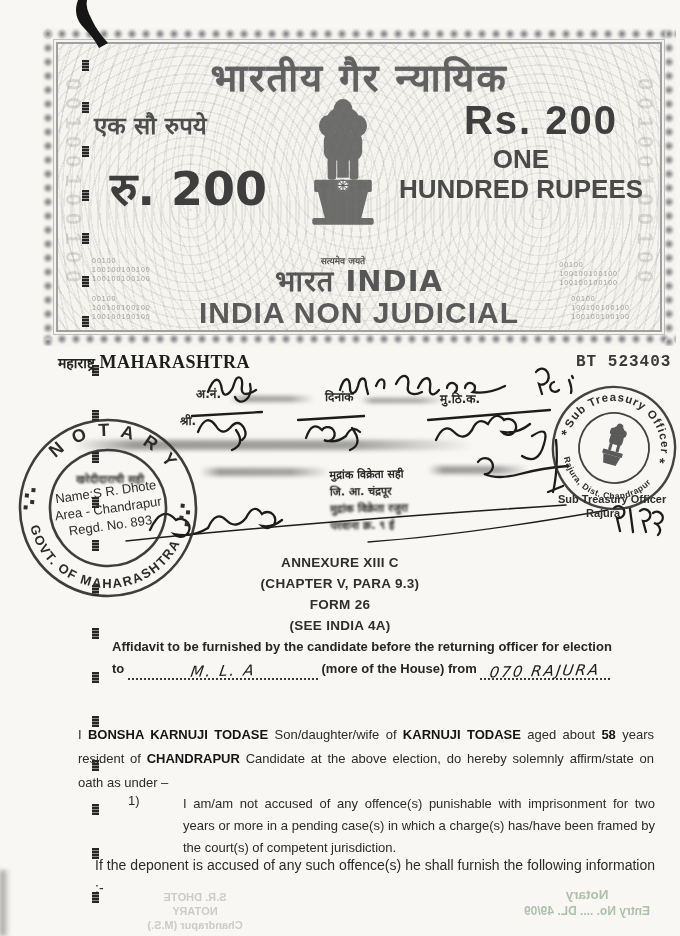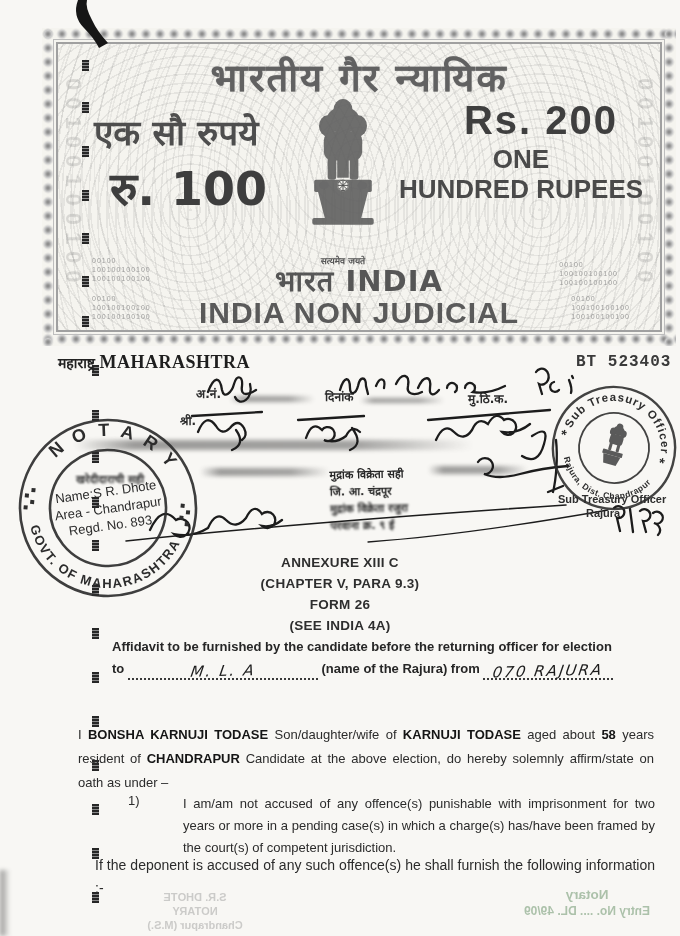--- a/index.html
+++ b/index.html
@@ -10,21 +10,21 @@
   .sp-edge{position:absolute;background-image:radial-gradient(circle at 6px 6px,#8f8f8f 1px,#c9c9c9 3.5px,rgba(200,200,200,.25) 5px,transparent 6px);}
   .sp-edge.h{left:0;right:0;height:13px;background-size:14px 13px;background-repeat:repeat-x;}
   .sp-edge.v{top:0;bottom:0;width:13px;background-size:13px 14px;background-repeat:repeat-y;}
   .sp-inner{position:absolute;inset:14px;border:2px solid #a0a0a0;outline:1px solid #bdbdbd;outline-offset:2px;
     background-image:
       repeating-radial-gradient(circle at 22% 58%,rgba(120,120,120,.13) 0 1.5px,transparent 1.5px 9px),
       repeating-radial-gradient(circle at 50% 42%,rgba(120,120,120,.10) 0 1.5px,transparent 1.5px 12px),
       repeating-radial-gradient(circle at 80% 58%,rgba(120,120,120,.13) 0 1.5px,transparent 1.5px 9px);}
   .sp-title{position:absolute;top:22px;left:0;right:0;text-align:center;font-family:"DejaVu Sans",sans-serif;
     font-size:38px;font-weight:bold;color:#616161;letter-spacing:2px;text-shadow:0 0 1px #909090;}
-  .sp-words{position:absolute;left:52px;top:80px;font-family:"DejaVu Sans",sans-serif;font-size:35px;font-weight:bold;color:#4e4e4e;}
+  .sp-words{position:absolute;left:52px;top:80px;font-family:"DejaVu Sans",sans-serif;font-size:24px;font-weight:bold;color:#4e4e4e;}
   .sp-rs{position:absolute;right:58px;top:70px;font-size:40px;font-weight:bold;color:#3f3f3f;letter-spacing:2px;}
   .sp-ru{position:absolute;left:68px;top:128px;font-family:"DejaVu Sans",sans-serif;font-size:46px;font-weight:bold;color:#3e3e3e;}
   .sp-one{position:absolute;right:30px;top:116px;width:250px;text-align:center;font-size:26px;line-height:30px;font-weight:bold;color:#4a4a4a;}
   .sp-emblem{position:absolute;left:253px;top:60px;width:96px;height:166px;}
   .sp-motto{position:absolute;left:240px;top:226px;width:122px;text-align:center;font-family:"DejaVu Sans",sans-serif;
     font-size:9px;font-weight:bold;color:#555;}
   .sp-bharat{position:absolute;left:0;right:0;top:232px;text-align:center;font-family:"DejaVu Sans",sans-serif;
     font-size:29px;font-weight:bold;color:#565656;letter-spacing:1px;}
   .sp-nonjud{position:absolute;left:0;right:0;top:268px;text-align:center;font-size:30px;font-weight:bold;color:#5a5a5a;letter-spacing:1px;}
   .mp{position:absolute;font-size:7px;letter-spacing:1px;color:#8f8f8f;line-height:9px;opacity:.85;white-space:pre-line;}
@@ -86,21 +86,21 @@
     <div class="sp-edge v" style="left:0"></div>
     <div class="sp-edge v" style="right:0"></div>
     <div class="sp-inner"></div>
 
     <div class="sp-wm" style="left:18px">00100100100</div>
     <div class="sp-wm" style="right:18px">00100100100</div>
 
     <div class="sp-title">भारतीय गैर न्यायिक</div>
     <div class="sp-words">एक सौ रुपये</div>
     <div class="sp-rs">Rs. 200</div>
-    <div class="sp-ru">रु. 100</div>
+    <div class="sp-ru">रु. 200</div>
     <div class="sp-one">
       <span>ONE</span><br>
       <span>HUNDRED RUPEES</span>
     </div>
 
     <svg class="sp-emblem" viewBox="0 0 100 166">
       <g fill="#5c5c5c" opacity="0.88">
         <ellipse cx="50" cy="20" rx="10" ry="12"></ellipse>
         <ellipse cx="50" cy="30" rx="17" ry="14"></ellipse>
         <ellipse cx="34" cy="36" rx="9" ry="11"></ellipse>
@@ -168,21 +168,21 @@
   <div class="corner-shadow"></div>
 
   <div class="state">
     <span class="dev">महाराष्ट्र</span>
     <span class="en">MAHARASHTRA</span>
   </div>
   <div class="serial">BT 523403</div>
 
   <div class="minilab" style="left:196px;top:385px">अ.नं.</div>
   <div class="minilab" style="left:325px;top:388px">दिनांक</div>
-  <div class="minilab" style="left:468px;top:390px">मु.ठि.क.</div>
+  <div class="minilab" style="left:440px;top:390px">मु.ठि.क.</div>
   <div class="minilab" style="left:180px;top:412px">श्री.</div>
 
   <div class="vendor">
     <div>मुद्रांक विक्रेता सही</div>
     <div class="sm2">जि. आ. चंद्रपूर</div>
     <div class="sm">मुद्रांक विक्रेता रजुरा</div>
     <div class="sm">परवाना क्र. ९ ई</div>
   </div>
   <div class="buyer">खरेदीदाराची सही</div>
 
@@ -298,21 +298,21 @@
     <div>(CHAPTER V, PARA 9.3)</div>
     <div>FORM 26</div>
     <div>(SEE INDIA 4A)</div>
   </div>
 
   <div class="aff-head">
     <div>Affidavit to be furnished by the candidate before the returning officer for election</div>
     <div>
       <span>to</span>
       <span class="dotted" style="width:190px"><span class="hand">M. L. A</span></span>
-      <span>(name of the Rajura) from</span>
+      <span>(more of the House) from</span>
       <span class="dotted" style="width:130px"><span class="hand">070 RAJURA</span></span>
     </div>
   </div>
 
   <p class="para1"><span>I </span><span class="b">BONSHA KARNUJI TODASE</span><span> Son/daughter/wife of </span><span class="b">KARNUJI TODASE</span><span> aged about </span><span class="b">58</span><span> years resident of </span><span class="b">CHANDRAPUR</span><span> Candidate at the above election, do hereby solemnly affirm/state on oath as under –</span></p>
 
   <div class="item-no">1)</div>
   <div class="item-text">I am/am not accused of any offence(s) punishable with imprisonment for two years or more in a pending case(s) in which a charge(s) has/have been framed by the court(s) of competent jurisdiction.</div>
   <div class="follow">If the deponent is accused of any such offence(s) he shall furnish the following information :-</div>
 

